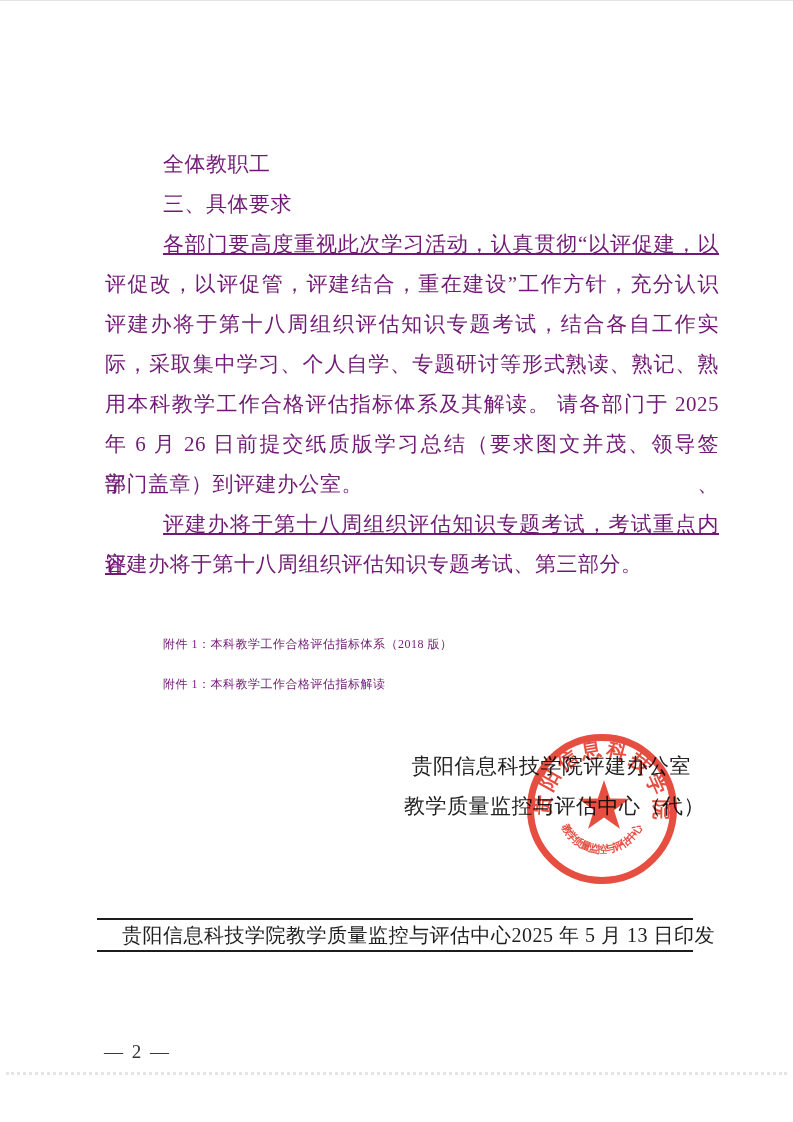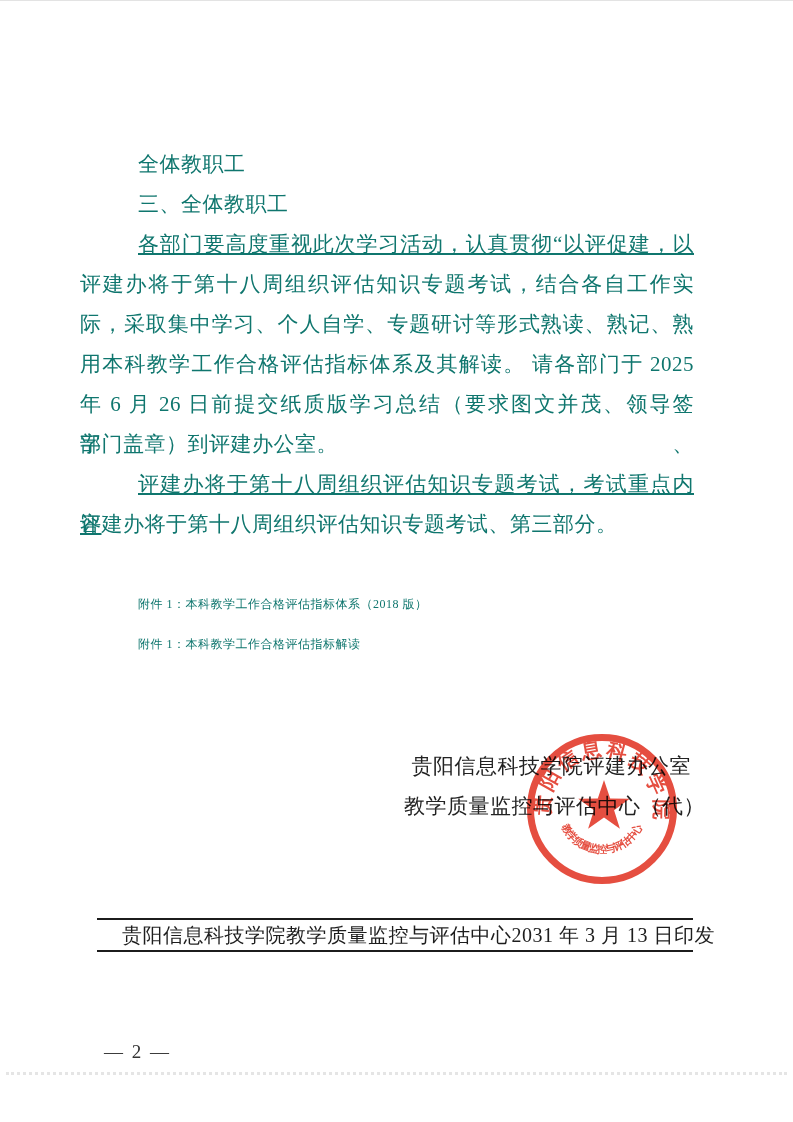--- a/index.html
+++ b/index.html
@@ -9,22 +9,22 @@
   }
   .page{
     position:relative;
     width:793px;height:1122px;
     background:#ffffff;
     overflow:hidden;
     border-top:1px solid #e3e3e3;
   }
   
   .doc-body{
-    position:absolute;left:80px;top:143px;width:614px;
-    color:#0f766e;
+    position:absolute;left:105px;top:143px;width:614px;
+    color:#701a75;
     font-size:21px;
     letter-spacing:0.5px;
   }
   .doc-line{
     height:40px;line-height:40px;
     white-space:nowrap;
   }
   .doc-line.justify{
     white-space:normal;
     text-align:justify;
@@ -76,22 +76,23 @@
     border-top:3px dotted rgba(110,110,110,0.18);
   }
 </style>
 </head>
 <body>
 
 <div class="page">
 
   <div class="doc-body">
     <div class="doc-line indent">全体教职工</div>
-    <div class="doc-line indent">三、全体教职工</div>
+    <div class="doc-line indent">三、具体要求</div>
     <div class="doc-line indent justify">各部门要高度重视此次学习活动，认真贯彻“以评促建，以</div>
+    <div class="doc-line justify">评促改，以评促管，评建结合，重在建设”工作方针，充分认识</div>
     <div class="doc-line justify">评建办将于第十八周组织评估知识专题考试，结合各自工作实</div>
     <div class="doc-line justify">际，采取集中学习、个人自学、专题研讨等形式熟读、熟记、熟</div>
     <div class="doc-line justify">用本科教学工作合格评估指标体系及其解读。 请各部门于 2025</div>
     <div class="doc-line justify">年 6 月 26 日前提交纸质版学习总结（要求图文并茂、领导签字、</div>
     <div class="doc-line">部门盖章）到评建办公室。</div>
     <div class="doc-line indent justify">评建办将于第十八周组织评估知识专题考试，考试重点内容</div>
     <div class="doc-line">评建办将于第十八周组织评估知识专题考试、第三部分。</div>
     <div class="spacer-40"></div>
     <div class="doc-line indent attach">附件 1：本科教学工作合格评估指标体系（2018 版）</div>
     <div class="doc-line indent attach">附件 1：本科教学工作合格评估指标解读</div>
@@ -110,20 +111,20 @@
     <text font-size="20" font-weight="bold" letter-spacing="1" fill="#e23a2b">
       <textPath href="#arcTop" startOffset="12" textLength="184" lengthAdjust="spacing">贵阳信息科技学院</textPath>
     </text>
     <text font-size="10.5" font-weight="bold" fill="#e23a2b">
       <textPath href="#arcBottom" startOffset="3" textLength="101" lengthAdjust="spacing">教学质量监控与评估中心</textPath>
     </text>
   </svg>
 
   <div class="footer-bar">
     <span>贵阳信息科技学院教学质量监控与评估中心</span>
-    <span>2031 年 3 月 13 日印发</span>
+    <span>2025 年 5 月 13 日印发</span>
   </div>
 
   <div class="page-number">— 2 —</div>
 
   <div class="scan-artifact"></div>
 
 </div>
 
 </body></html>

